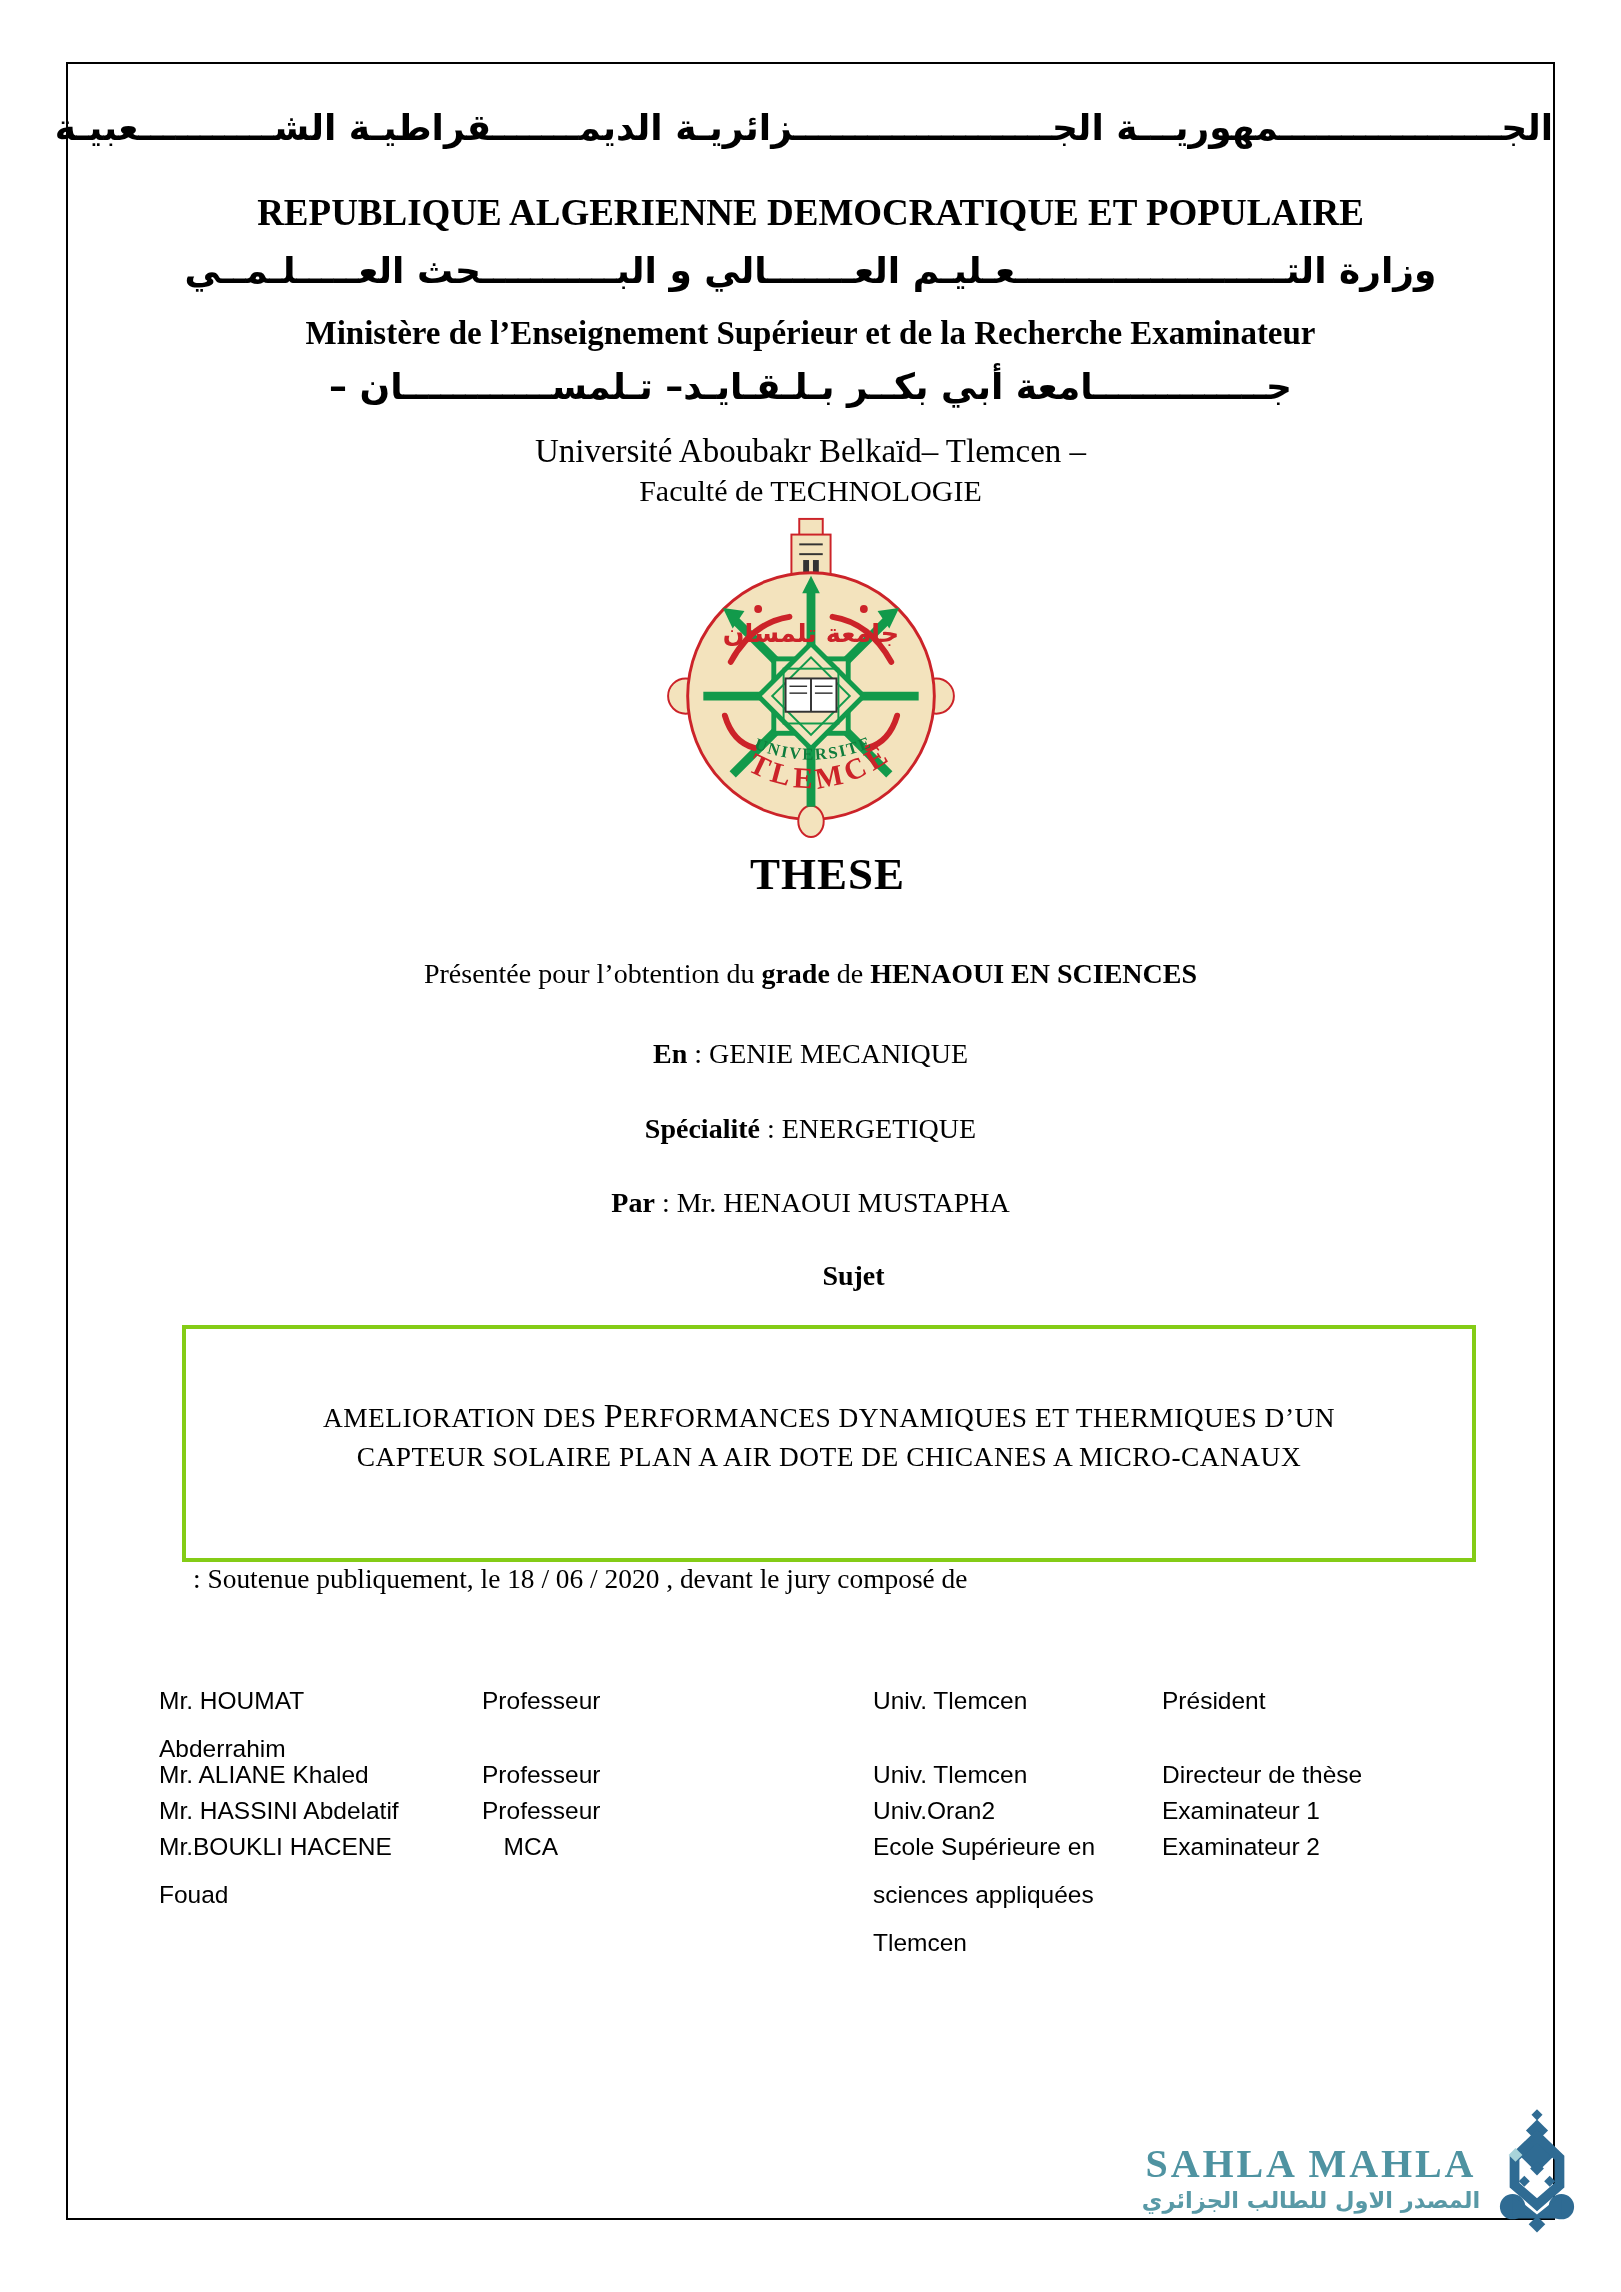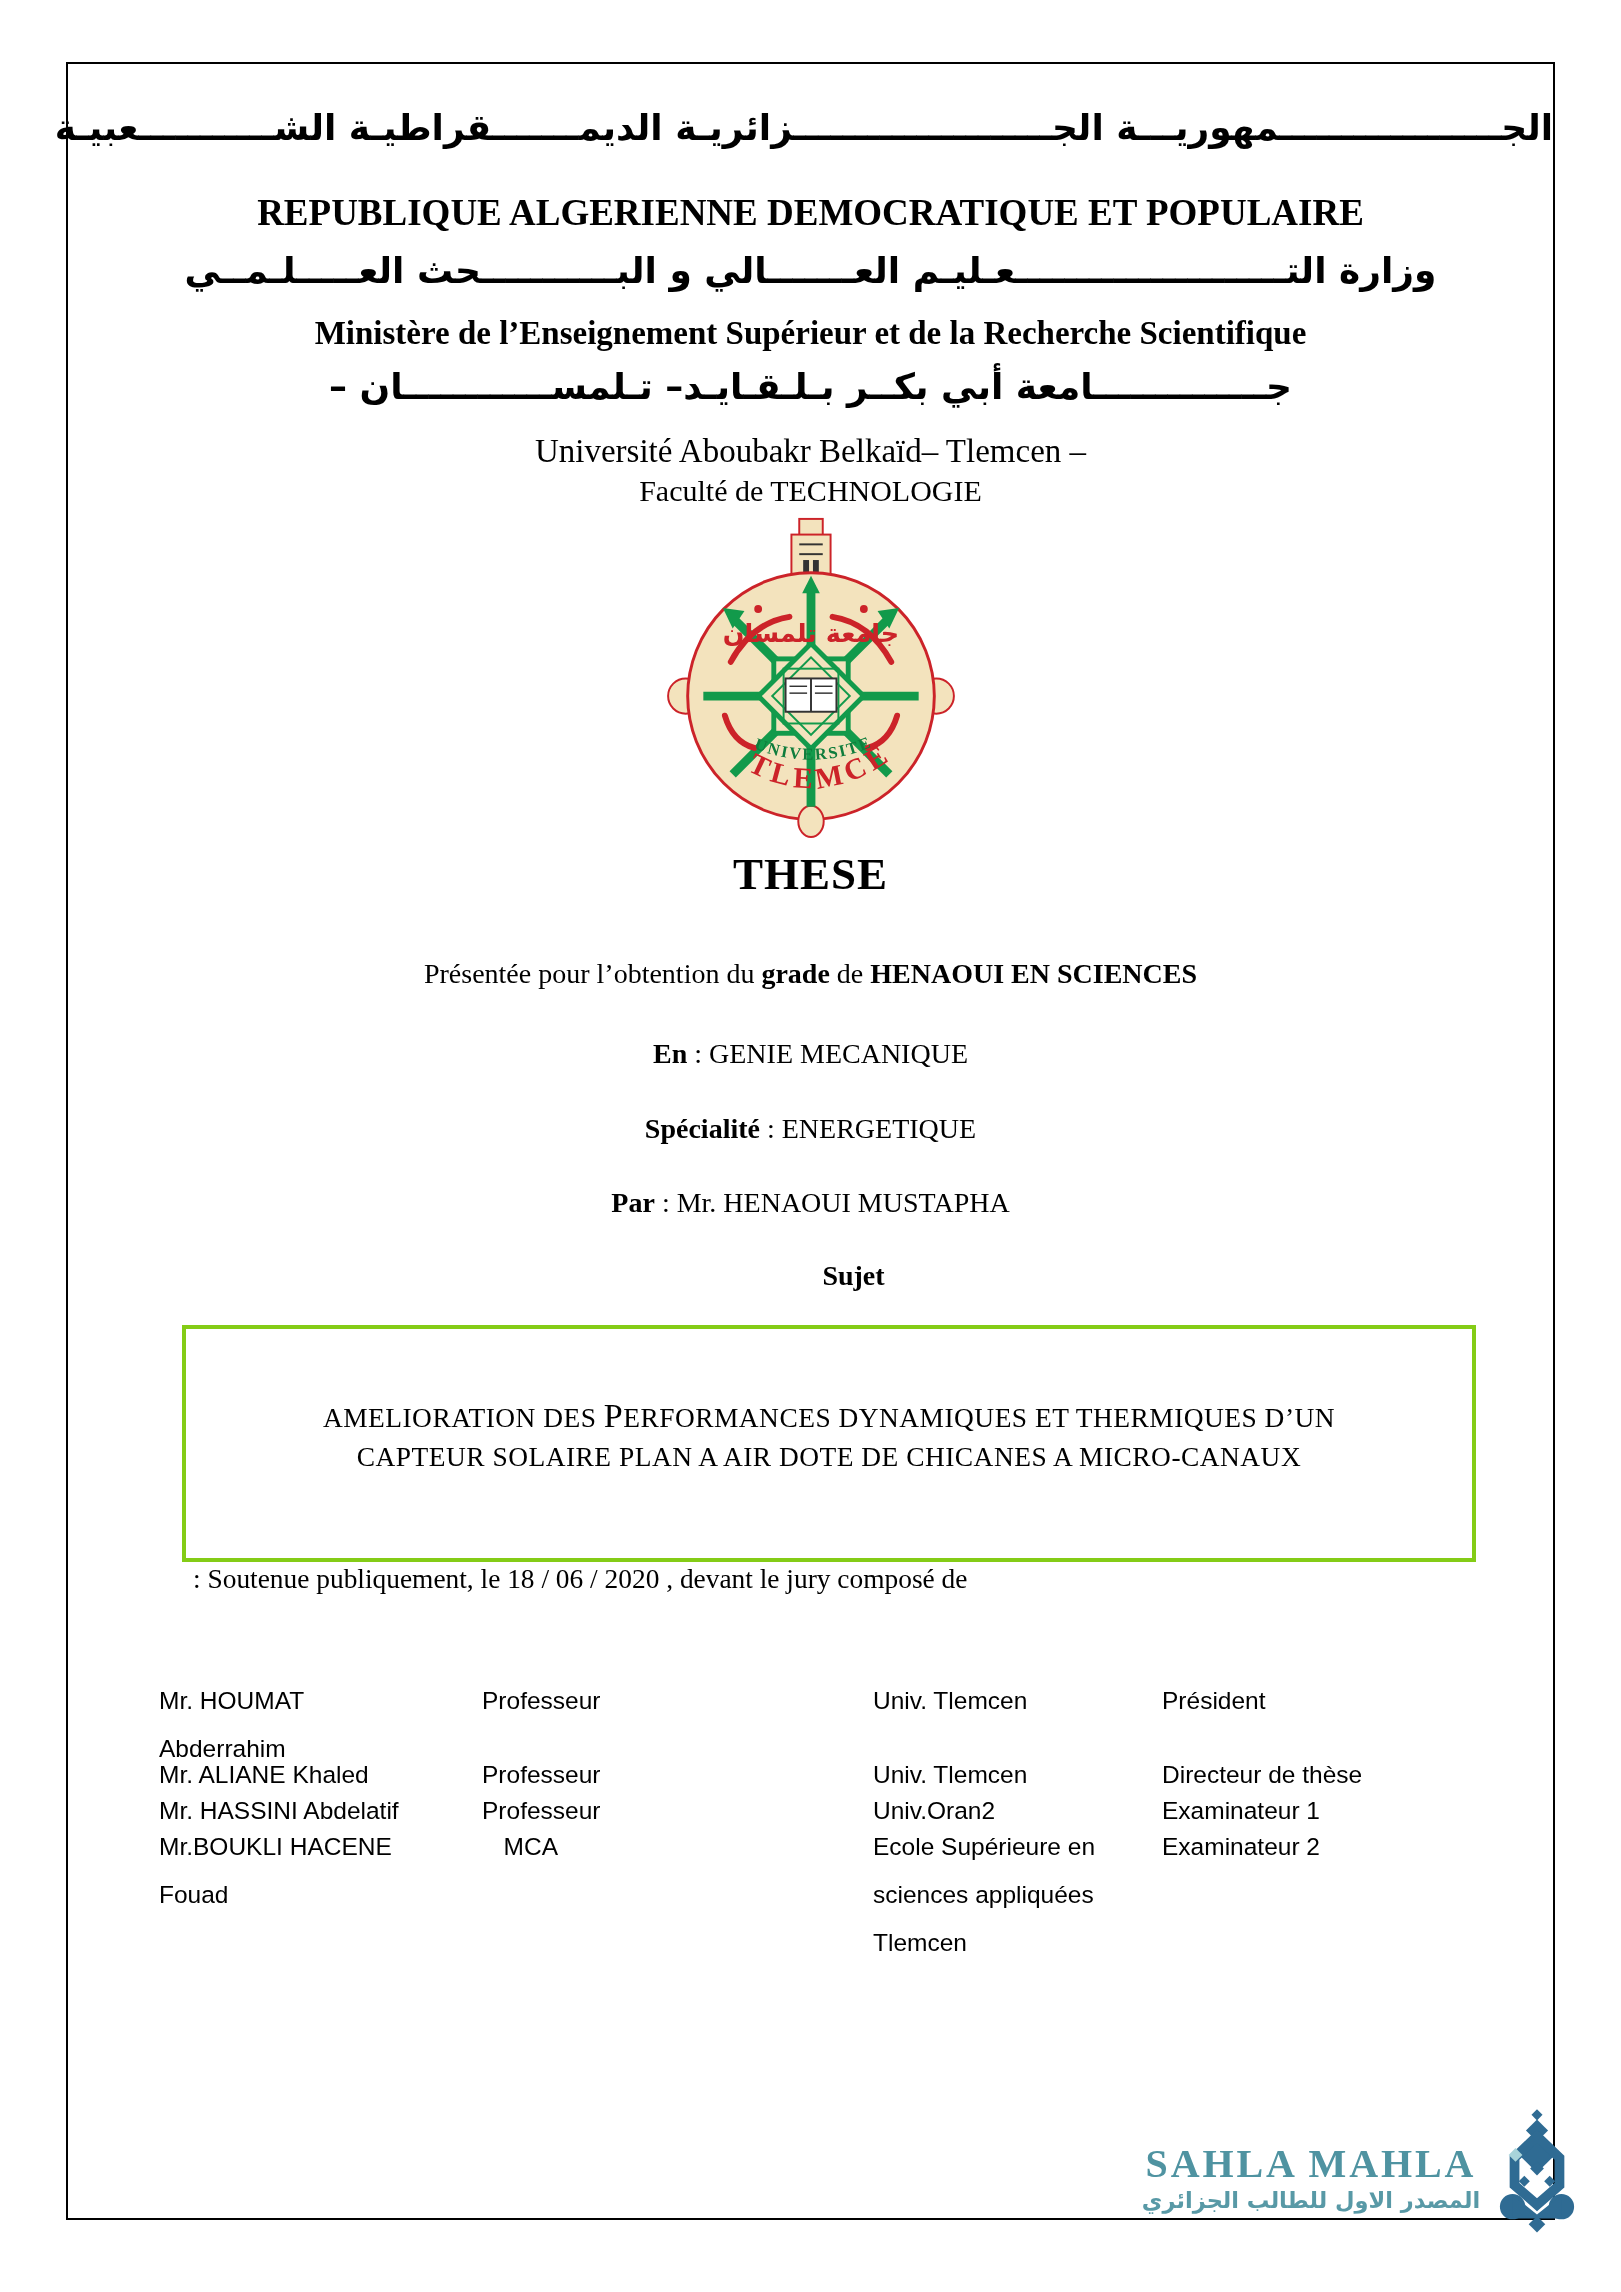--- a/index.html
+++ b/index.html
@@ -18,21 +18,21 @@
   .republic  { top:127px; font-size:37px; font-weight:700; }
   .arabic2   { top:186px; font-size:36px; }
   .ministry  { top:251px; font-size:33px; font-weight:700; }
   .arabic3   { top:302px; font-size:36px; }
   .university{ top:369px; font-size:33px; }
   .faculty   { top:410px; font-size:30px; }
 
   .logo-wrap { position:absolute; left:0; width:100%; top:451px; text-align:center; }
   .logo-wrap svg { display:inline-block; }
 
-  .these     { top:784px;  font-size:45px; font-weight:700; letter-spacing:1px; }
+  .these     { top:784px;  font-size:45px; font-weight:700; letter-spacing:1px;padding-left:17px; }
   .presentee { top:894px;  font-size:28px; }
   .field     { top:974px;  font-size:28px; }
   .specialty { top:1049px; font-size:28px; }
   .author    { top:1123px; font-size:28px; }
   .sujet     { top:1196px; font-size:28px; font-weight:700;padding-left:43px; }
   .b { font-weight:700; }
 
   .subject-box {
     position:absolute; left:114px; top:1261px; width:1286px; height:229px;
     border:4px solid #84cc16;
@@ -74,21 +74,21 @@
   .ornament { position:absolute; left:1427px; top:2045px; width:84px; height:125px; z-index:5; }
 </style>
 </head>
 <body>
 
 <div class="page">
 
   <div class="center ar arabic1">الجــــــــــــــــــمهوريـــة الجـــــــــــــــــــــزائريـة الديمـــــــقراطيـة الشـــــــــــعبيـة</div>
   <div class="center republic">REPUBLIQUE ALGERIENNE DEMOCRATIQUE ET POPULAIRE</div>
   <div class="center ar arabic2">وزارة التــــــــــــــــــــــعـليـم العـــــــالي و البـــــــــــحث العـــــلـمــي</div>
-  <div class="center ministry">Ministère de l’Enseignement Supérieur et de la Recherche Scientifique</div>
+  <div class="center ministry">Ministère de l’Enseignement Supérieur et de la Recherche Examinateur</div>
   <div class="center ar arabic3">جــــــــــــــامعة أبي بكــر بـلـقـايـد– تـلمســــــــــــان –</div>
   <div class="center university">Université Aboubakr Belkaïd– Tlemcen –</div>
   <div class="center faculty">Faculté de TECHNOLOGIE</div>
 
   <div class="logo-wrap">
     <svg width="294" height="323" viewBox="0 0 300 330">
 
       <rect x="138" y="4" width="24" height="18" fill="#f3e3bd" stroke="#cc2329" stroke-width="2"></rect>
       <rect x="130" y="20" width="40" height="52" fill="#f3e3bd" stroke="#cc2329" stroke-width="2"></rect>
       <line x1="138" y1="30" x2="162" y2="30" stroke="#333" stroke-width="2"></line>

